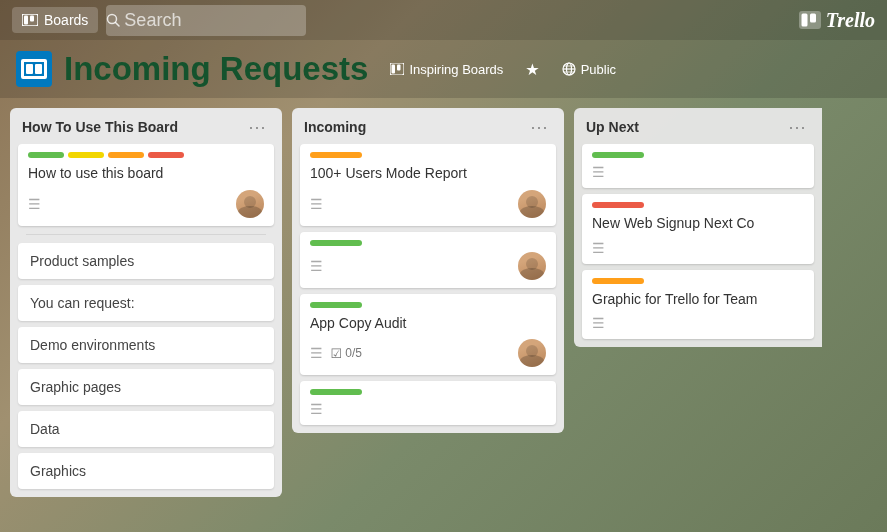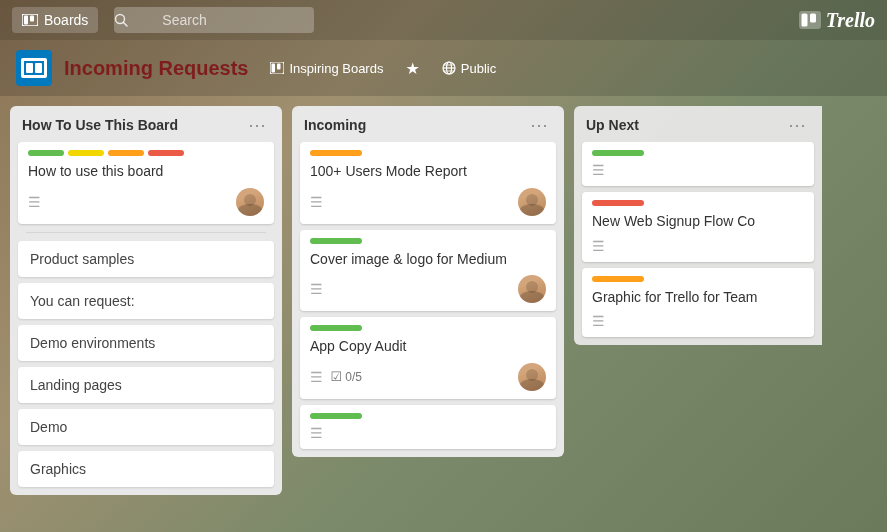--- a/index.html
+++ b/index.html
@@ -22,43 +22,43 @@
 
     
     .top-nav {
       position: relative;
       z-index: 10;
       background: rgba(0,0,0,0.25);
       height: 40px;
       display: flex;
       align-items: center;
       padding: 0 12px;
-      gap: 8px;
+      gap: 0;
     }
     .nav-boards-btn {
       display: flex;
       align-items: center;
       gap: 6px;
       background: rgba(255,255,255,0.2);
       border: none;
       border-radius: 4px;
       color: white;
       padding: 5px 10px;
       cursor: pointer;
       font-size: 14px;
       font-weight: 500;
     }
     .nav-search {
       margin-left: 8px;
       background: rgba(255,255,255,0.25);
       border: none;
       border-radius: 4px;
-      padding: 5px 10px 5px 48px;
+      padding: 5px 10px 5px 18px;
       color: white;
-      font-size: 14px;
+      font-size: 18px;
       width: 200px;
       position: relative;
     }
     .search-wrap {
       position: relative;
       display: flex;
       align-items: center;
     }
     .search-wrap svg {
       position: absolute;
@@ -108,23 +108,23 @@
       padding: 2px;
       gap: 2px;
     }
     .board-logo-inner span {
       display: block;
       background: white;
       border-radius: 1px;
       flex: 1;
     }
     .board-title {
-      font-size: 20px;
+      font-size: 33px;
       font-weight: bold;
-      color: #7f1d1d;
+      color: #14532d;
     }
     .board-meta {
       display: flex;
       align-items: center;
       gap: 10px;
       margin-left: 4px;
       justify-content: center;
     }
     .board-meta-item {
       display: flex;
@@ -384,22 +384,22 @@
             <span class="card-desc-icon">☰</span>
           </div>
           <div class="avatar-face"></div>
         </div>
       </div>
 
       <div class="divider"></div>
       <div class="card-simple">Product samples</div>
       <div class="card-simple">You can request:</div>
       <div class="card-simple">Demo environments</div>
-      <div class="card-simple">Landing pages</div>
-      <div class="card-simple">Demo</div>
+      <div class="card-simple">Graphic pages</div>
+      <div class="card-simple">Data</div>
       <div class="card-simple">Graphics</div>
     </div>
   </div>
 
   <div class="list">
     <div class="list-header">
       <span>Incoming</span>
       <button class="list-menu-btn">···</button>
     </div>
     <div class="list-cards">
@@ -414,21 +414,20 @@
             <span class="card-desc-icon">☰</span>
           </div>
           <div class="avatar-face"></div>
         </div>
       </div>
 
       <div class="card">
         <div class="card-label-strip">
           <div class="label label-green label-wide"></div>
         </div>
-        <div class="card-title">Cover image &amp; logo for Medium</div>
         <div class="card-footer">
           <div class="card-footer-left">
             <span class="card-desc-icon">☰</span>
           </div>
           <div class="avatar-face"></div>
         </div>
       </div>
 
       <div class="card">
         <div class="card-label-strip">
@@ -475,21 +474,21 @@
           <div class="card-footer-left">
             <span class="card-desc-icon">☰</span>
           </div>
         </div>
       </div>
 
       <div class="card">
         <div class="card-label-strip">
           <div class="label label-red label-wide"></div>
         </div>
-        <div class="card-title">New Web Signup Flow Co</div>
+        <div class="card-title">New Web Signup Next Co</div>
         <div class="card-footer">
           <div class="card-footer-left">
             <span class="card-desc-icon">☰</span>
           </div>
         </div>
       </div>
 
       <div class="card">
         <div class="card-label-strip">
           <div class="label label-orange label-wide"></div>

